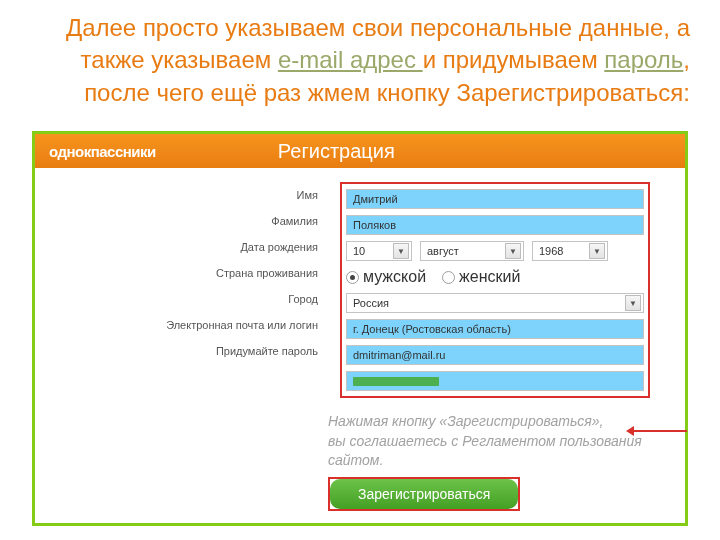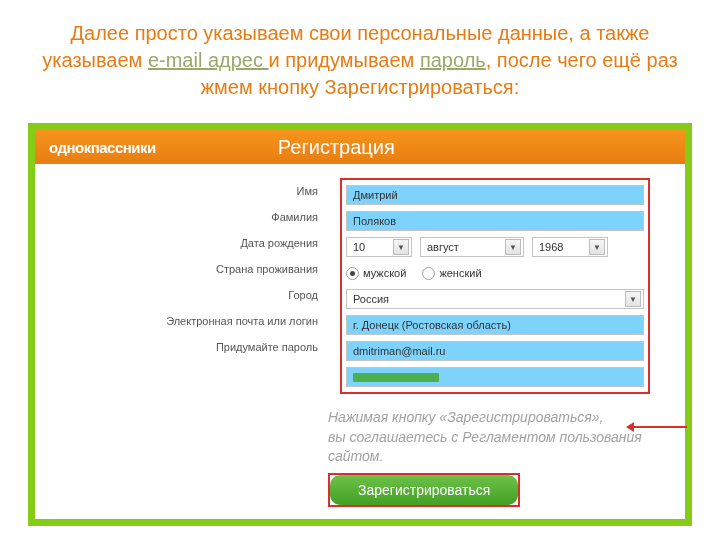--- a/index.html
+++ b/index.html
@@ -1,32 +1,32 @@
 <!DOCTYPE html>
 <html><head>
 <meta charset="utf-8">
 <style>
   html,body{margin:0;padding:0;width:720px;height:540px;font-family:Arial,Helvetica,sans-serif;background:#fff;}
   .slide{box-sizing:border-box;width:720px;height:540px;padding:12px 16px 0 16px;position:relative;}
-  .caption{font-size:20px;line-height:1.35;color:#e87b12;text-align:center;padding:0 14px;margin-top:8px;}
+  .caption{font-size:24px;line-height:1.35;color:#e87b12;text-align:right;padding:0 14px;}
   .caption .link{color:#9aa86a;text-decoration:underline;}
-  .shot{margin:22px auto 0 auto;width:650px;border:7px solid #84cc16;background:#fff;position:relative;}
+  .shot{margin:22px auto 0 auto;width:650px;border:3px solid #84cc16;background:#fff;position:relative;}
   .header-bar{height:34px;background:linear-gradient(#f7941d,#e87d12);color:#fff;display:flex;align-items:center;font-size:14px;}
   .logo{font-weight:bold;letter-spacing:-0.5px;padding:0 14px;font-size:15px;}
   .hdr-title{font-size:20px;font-weight:normal;margin-left:108px;}
   .form-area{display:flex;padding:14px 0 4px 0;font-size:11px;color:#555;}
   .labels{width:283px;text-align:right;padding-right:22px;}
   .labels div{height:26px;line-height:26px;white-space:nowrap;}
   .fields-box{border:2px solid #d9302c;padding:2px 4px 2px 4px;width:310px;box-sizing:border-box;}
   .row{height:26px;display:flex;align-items:center;}
   .txt-input{height:20px;border:1px solid #c4c4c4;font-size:11px;padding:0 6px;box-sizing:border-box;display:flex;align-items:center;color:#333;background:#7dd3fc;}
   .w-full{width:100%;}
   .sel{height:20px;border:1px solid #c4c4c4;background:#fff;font-size:11px;display:flex;align-items:center;justify-content:space-between;padding:0 2px 0 6px;box-sizing:border-box;color:#333;}
   .sel .arrow{width:14px;height:14px;border:1px solid #bdbdbd;background:linear-gradient(#f6f6f6,#e3e3e3);font-size:8px;display:flex;align-items:center;justify-content:center;color:#555;}
-  .radio{display:flex;align-items:center;margin-right:16px;font-size:11px;color:#333;}
+  .radio{display:flex;align-items:center;margin-right:16px;font-size:16px;color:#333;}
   .radio .dot{width:11px;height:11px;border:1px solid #9e9e9e;border-radius:50%;margin-right:4px;display:flex;align-items:center;justify-content:center;background:#fff;}
   .radio .dot .inner{width:5px;height:5px;border-radius:50%;background:#444;}
   .pwd-mask{display:inline-block;width:86px;height:9px;background:#4caf50;border-radius:1px;}
   .arrow-callout{position:absolute;right:-2px;top:296px;width:58px;height:2px;background:#d9302c;}
   .arrow-callout::before{content:"";position:absolute;left:-8px;top:-4px;border:5px solid transparent;border-right:8px solid #d9302c;}
   .disclaimer{font-size:14px;color:#a2a2a2;line-height:1.4;padding:10px 0 6px 0;margin-left:293px;font-style:italic;}
   .btn-wrap{margin-left:293px;margin-bottom:12px;position:relative;width:310px;}
   .btn-border{border:2px solid #d9302c;display:inline-block;}
   .reg-btn{background:linear-gradient(#6dc24a,#43a024);color:#fff;border:none;height:30px;padding:0 28px;font-size:14px;border-radius:10px;display:flex;align-items:center;justify-content:center;cursor:pointer;}
 </style>

